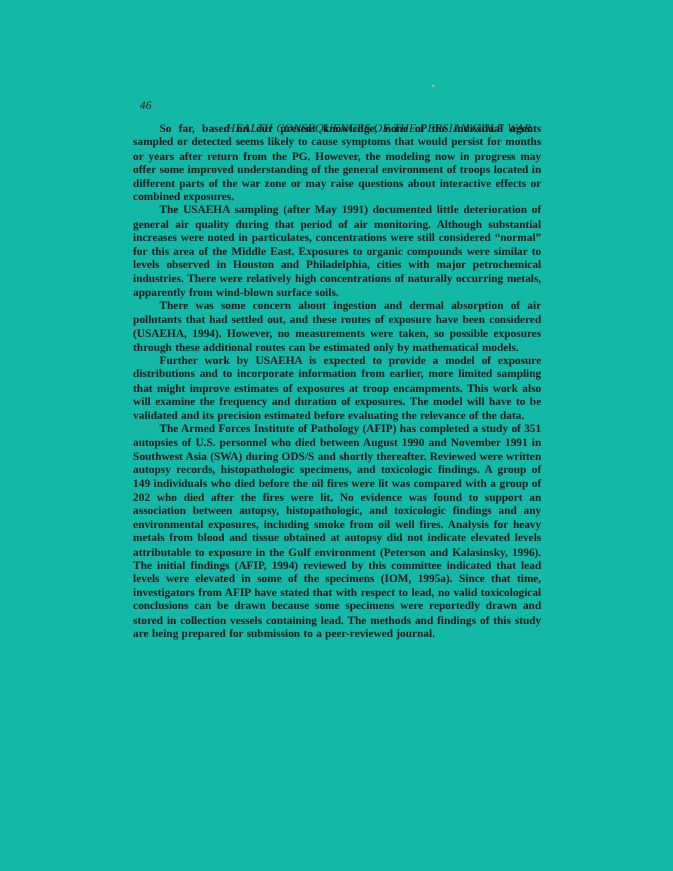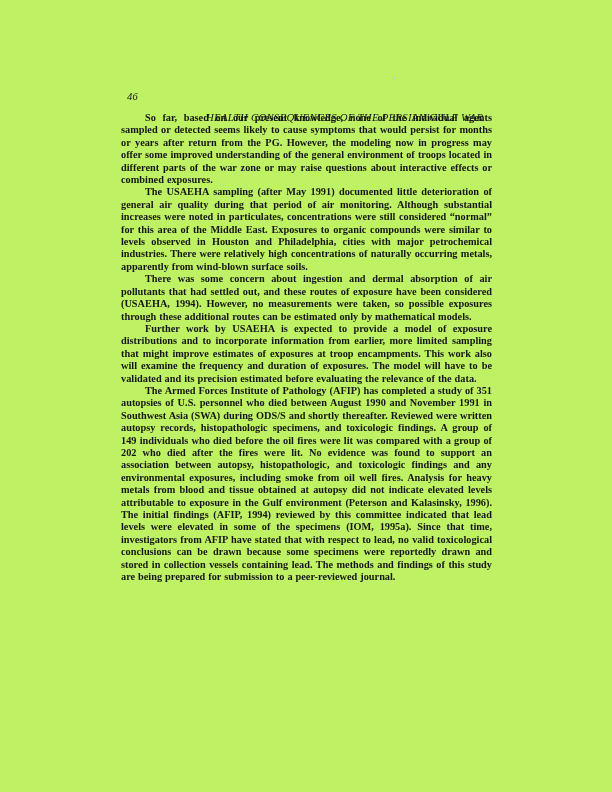--- a/index.html
+++ b/index.html
@@ -4,21 +4,21 @@
 <style>
   html, body {
     margin: 0;
     padding: 0;
     background: #ffffff;
   }
   .page {
     position: relative;
     width: 612px;
     height: 792px;
-    background: #bef264;
+    background: #14b8a6;
     overflow: hidden;
     font-family: "Liberation Serif", serif;
     color: #161616;
   }
   .page-header {
     position: absolute;
     top: 91px;
     left: 121px;
     width: 371px;
     height: 14px;

